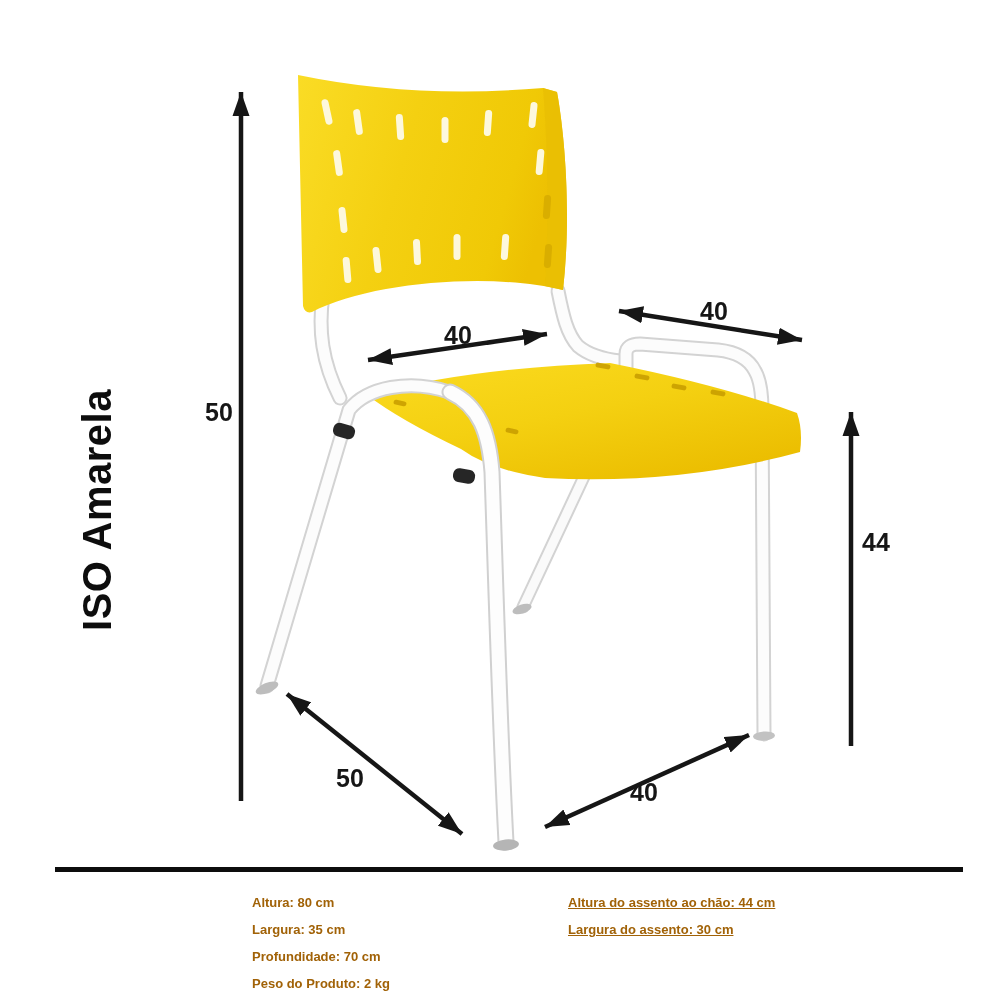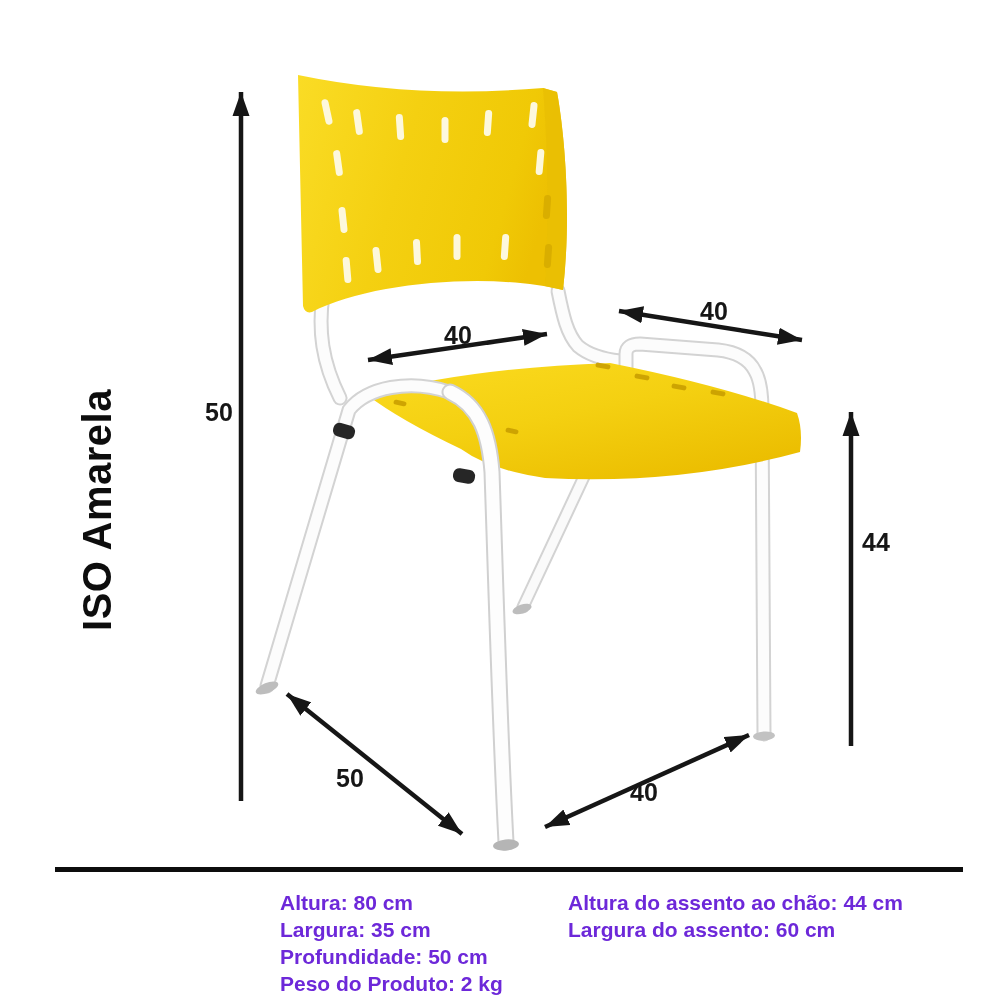--- a/index.html
+++ b/index.html
@@ -15,25 +15,25 @@
   .product-title{
     position:absolute;left:97px;top:510px;
     transform:translate(-50%,-50%) rotate(-90deg);
     font-size:40px;font-weight:700;color:#0d0d0d;white-space:nowrap;
     letter-spacing:0.5px;
   }
   .spec-divider{
     position:absolute;left:55px;top:867px;width:908px;height:5px;background:#0d0d0d;
   }
   .spec-col{
-    position:absolute;top:889px;font-size:21px;font-weight:700;
-    color:#6d28d9;line-height:27px;white-space:nowrap;margin-left:28px;
+    position:absolute;top:889px;font-size:13px;font-weight:700;
+    color:#a16207;line-height:27px;white-space:nowrap;
   }
   .spec-col.left{left:252px;}
-  .spec-col.right{left:540px;}
+  .spec-col.right{left:568px;text-decoration:underline;}
 </style>
 </head>
 <body>
 
 <div class="canvas">
 
   <svg class="chair-svg" viewBox="0 0 1000 1000" aria-hidden="true">
     <defs>
       <linearGradient id="gradBack" x1="0" y1="0" x2="1" y2="0.25">
         <stop offset="0" stop-color="#FADC25"></stop>
@@ -146,21 +146,21 @@
   <div class="dim-label" style="left:714px;top:311px;">40</div>
   <div class="dim-label" style="left:876px;top:542px;">44</div>
   <div class="dim-label" style="left:350px;top:778px;">50</div>
   <div class="dim-label" style="left:644px;top:792px;">40</div>
 
   <div class="spec-divider"></div>
 
   <div class="spec-col left">
     <div>Altura: 80 cm</div>
     <div>Largura: 35 cm</div>
-    <div>Profundidade: 50 cm</div>
+    <div>Profundidade: 70 cm</div>
     <div>Peso do Produto: 2 kg</div>
   </div>
   <div class="spec-col right">
     <div>Altura do assento ao chão: 44 cm</div>
-    <div>Largura do assento: 60 cm</div>
+    <div>Largura do assento: 30 cm</div>
   </div>
 
 </div>
 
 </body></html>

